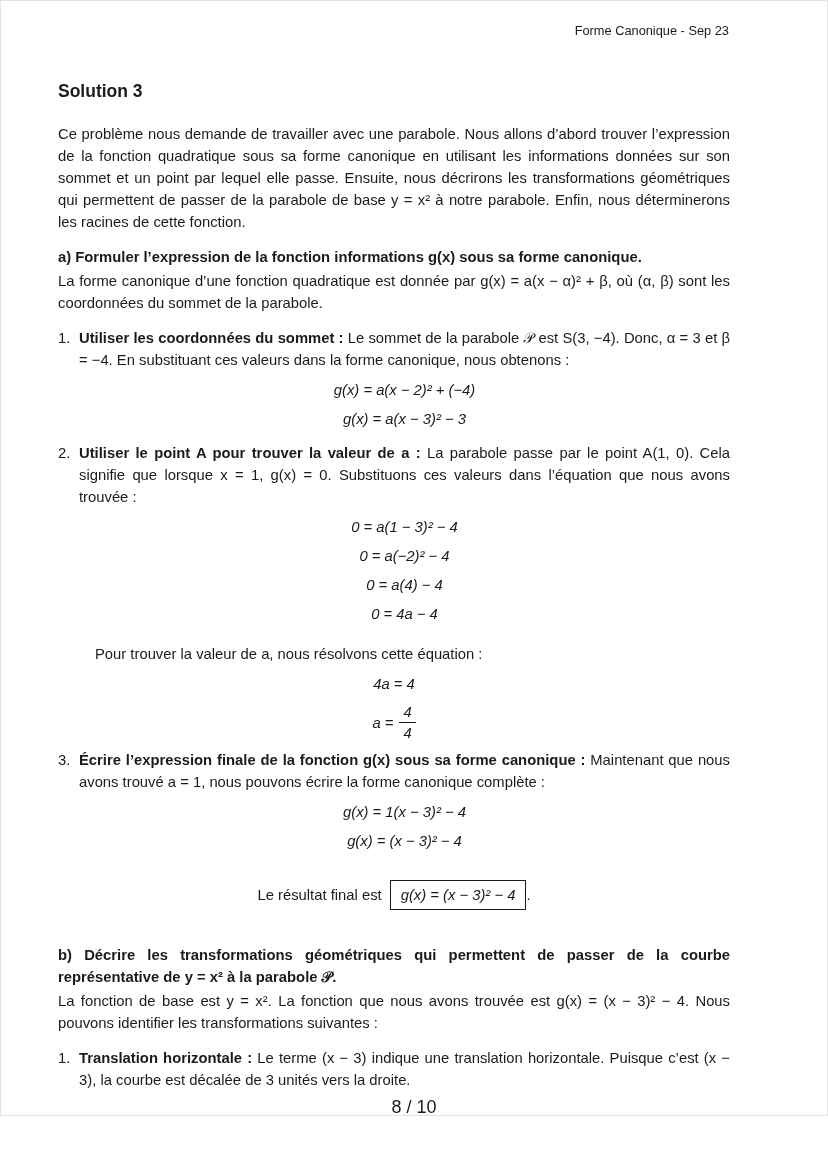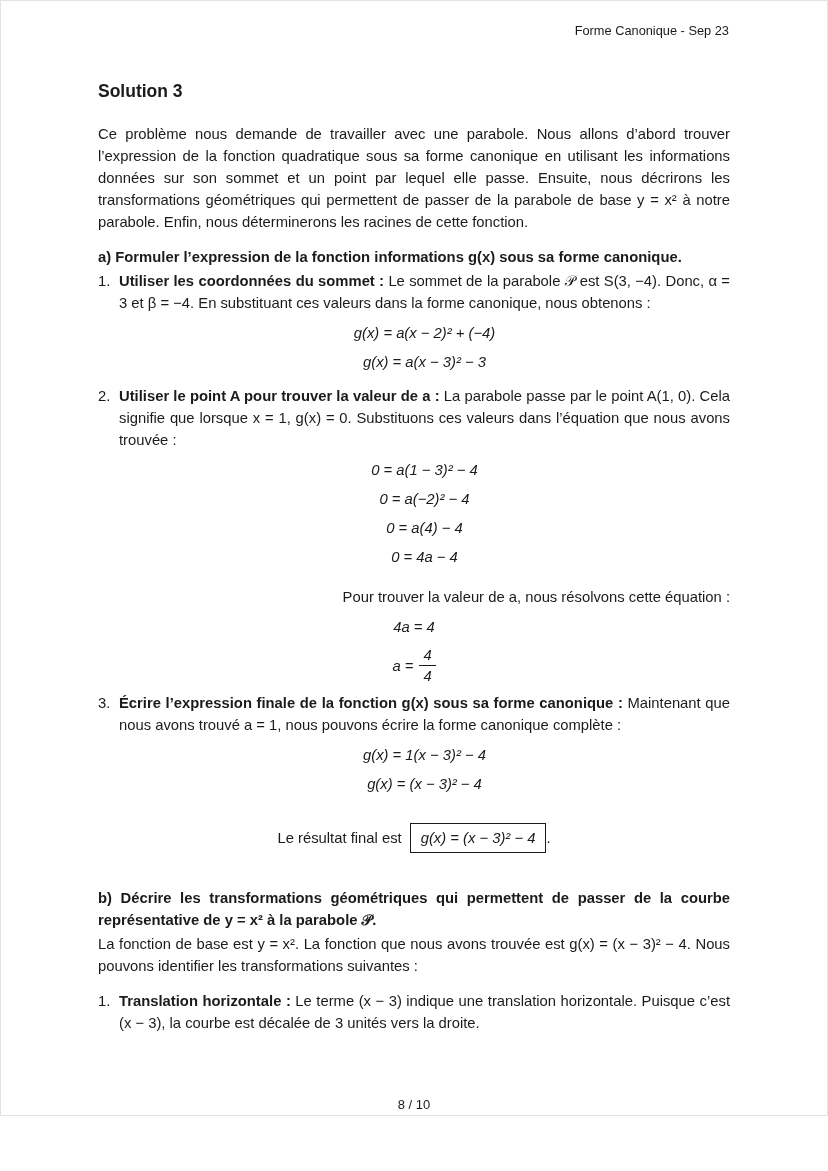--- a/index.html
+++ b/index.html
@@ -15,21 +15,21 @@
     color: #1b1b1b;
   }
   .running-header {
     position: absolute;
     top: 22px;
     right: 98px;
     font-size: 12.8px;
     color: #1b1b1b;
   }
   .content {
-    padding: 78px 97px 0 97px;
+    padding: 78px 97px 0 57px;
     font-size: 14.8px;
     line-height: 22px;
     text-align: justify;
   }
   .doc-title {
     font-size: 17.5px;
     font-weight: bold;
     margin: 0 0 20px 0;
     line-height: 24px;
     text-align: left;
@@ -54,56 +54,57 @@
     display: flex;
     align-items: center;
     justify-content: center;
     gap: 6px;
     font-style: italic;
     margin: 7px 0;
   }
   .frac { display: inline-block; text-align: center; line-height: 18px; }
   .frac-num { display: block; border-bottom: 1.2px solid #1b1b1b; padding: 0 4px 1px 4px; }
   .frac-den { display: block; padding: 1px 4px 0 4px; }
-  .solve-text { margin: 10px 0 4px 10px; text-align: right; }
+  .solve-text { margin: 10px 0 4px 37px; text-align: left; }
   .result-line { margin: 20px 0 0 0; text-align: center; }
   .boxed {
     display: inline-block;
     border: 1px solid #1b1b1b;
     padding: 5px 10px;
     font-style: italic;
     margin-left: 8px;
     line-height: 18px;
   }
   .section-gap { height: 28px; }
   .page-footer {
     position: absolute;
     left: 0;
     right: 0;
     top: 1096px;
     text-align: center;
-    font-size: 13px;
+    font-size: 18px;
   }
 </style>
 </head>
 <body>
 
 <div class="page">
 
   <div class="running-header">
     <span>Forme Canonique - Sep 23</span>
   </div>
 
   <div class="content">
 
     <div class="doc-title">Solution 3</div>
 
     <p class="para">Ce problème nous demande de travailler avec une parabole. Nous allons d’abord trouver l’expression de la fonction quadratique sous sa forme canonique en utilisant les informations données sur son sommet et un point par lequel elle passe. Ensuite, nous décrirons les transformations géométriques qui permettent de passer de la parabole de base y = x² à notre parabole. Enfin, nous déterminerons les racines de cette fonction.</p>
 
     <p class="sec-heading">a) Formuler l’expression de la fonction informations g(x) sous sa forme canonique.</p>
+    <p class="para">La forme canonique d’une fonction quadratique est donnée par g(x) = a(x − α)² + β, où (α, β) sont les coordonnées du sommet de la parabole.</p>
 
     <div class="list-item">
       <span class="li-num">1.</span>
       <div class="li-body">
         <span class="lead">Utiliser les coordonnées du sommet :</span><span> Le sommet de la parabole 𝒫 est S(3, −4). Donc, α = 3 et β = −4. En substituant ces valeurs dans la forme canonique, nous obtenons :</span>
         <div class="eq">g(x) = a(x − 2)² + (−4)</div>
         <div class="eq">g(x) = a(x − 3)² − 3</div>
       </div>
     </div>
 

